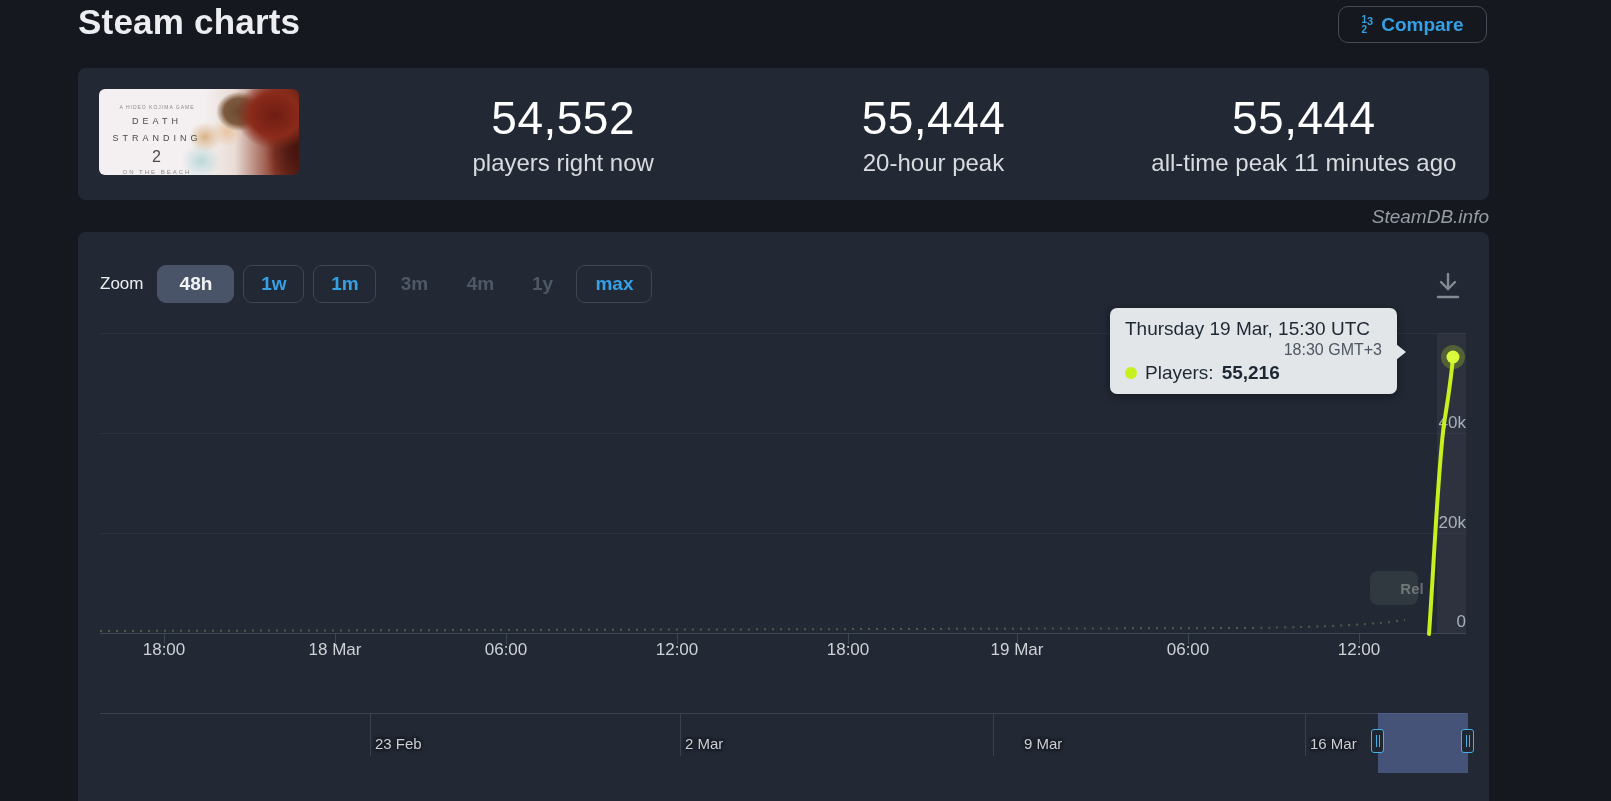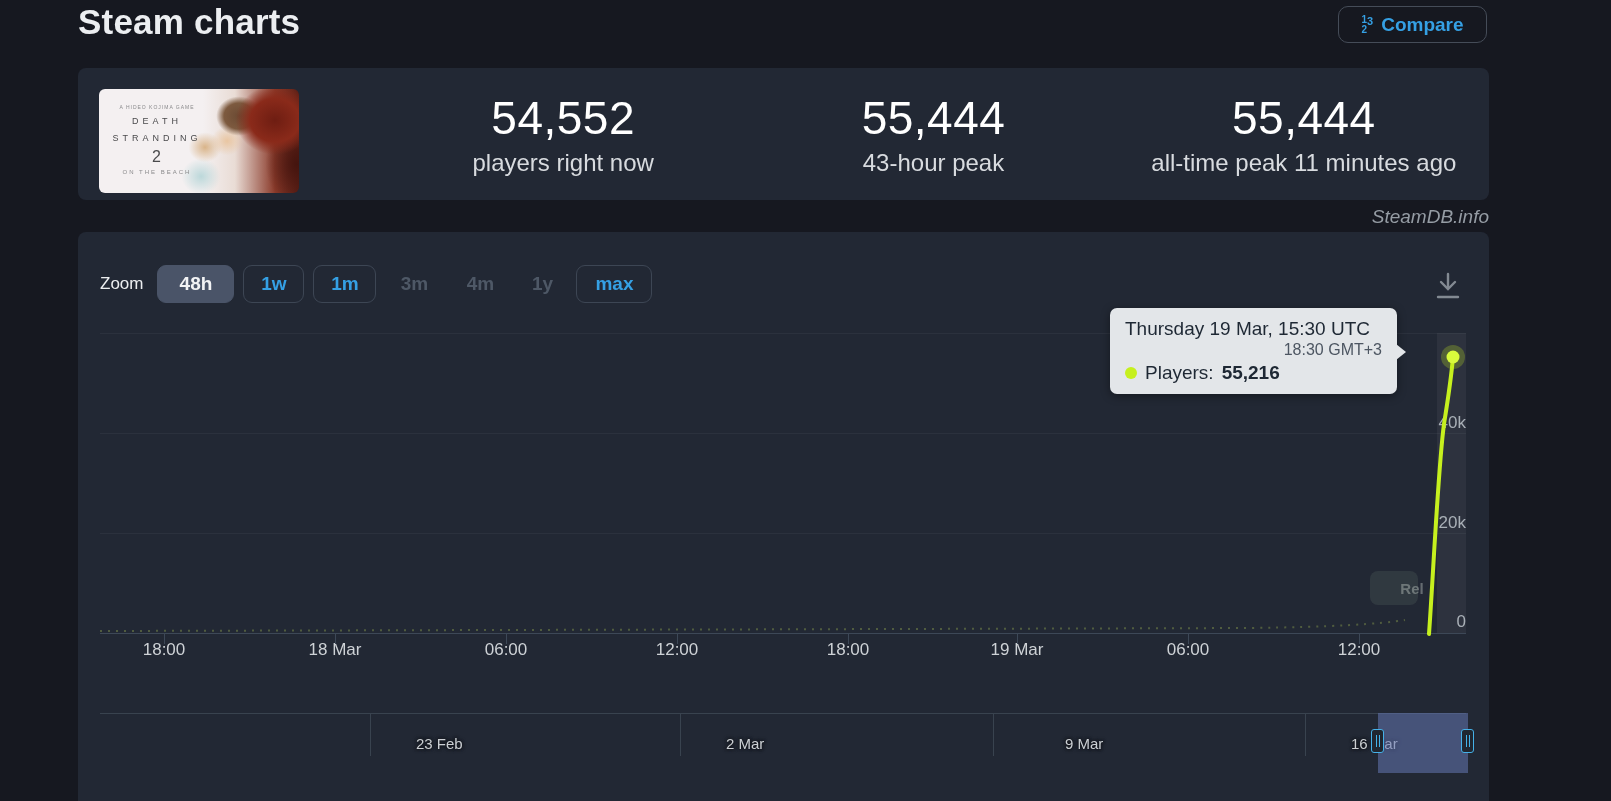--- a/index.html
+++ b/index.html
@@ -27,21 +27,21 @@
   .cmp-icon .c3 { font-size:11px; margin-top:1px; }
   .compare-btn .cmp-label { color:#35a0e4; font-size:19px; font-weight:700; }
 
   
   .stats-panel {
     position:absolute; left:78px; top:68px; width:1411px; height:132px;
     background:#222834; border-radius:8px;
     display:flex; align-items:center;
   }
   .capsule {
-    position:absolute; left:21px; top:21px; width:200px; height:104px;
+    position:absolute; left:21px; top:21px; width:200px; height:86px;
     border-radius:6px; overflow:hidden;
     background:
       radial-gradient(55px 48px at 88% 30%, #6e1d12 0%, #8a2a1a 45%, rgba(0,0,0,0) 72%),
       radial-gradient(45px 60px at 99% 72%, #44140e 0%, rgba(0,0,0,0) 70%),
       radial-gradient(30px 26px at 70% 26%, #6b4a33 0%, #7d5a3f 50%, rgba(0,0,0,0) 76%),
       radial-gradient(20px 18px at 64% 50%, #e9c6a2 0%, rgba(0,0,0,0) 80%),
       radial-gradient(22px 20px at 53% 56%, #d9b489 0%, rgba(0,0,0,0) 75%),
       radial-gradient(26px 24px at 51% 84%, #bcd8da 0%, rgba(0,0,0,0) 75%),
       linear-gradient(90deg, #f4f0f1 0%, #f4f0f1 52%, #e9dcd5 68%, #8a3a2a 88%, #5d1f16 100%);
   }
@@ -117,21 +117,20 @@
     display:flex; align-items:center; justify-content:center;
     font-size:15px; font-weight:700; color:rgba(225,235,225,0.35);padding-left:36px;
   }
 
   
   .nav-topline { position:absolute; left:100px; top:713px; width:1366px; height:1px; background:#39434f; }
   .nav-tick { position:absolute; top:713px; width:1px; height:43px; background:#39434f; }
   .nav-label {
     position:absolute; top:735px; font-size:15px; color:#ccd0d4;
     text-shadow:0 0 3px #14161c, 0 0 3px #14161c, 0 0 4px #14161c;
-    margin-left:41px;
   }
   .nav-selection {
     position:absolute; left:1378px; top:713px; width:90px; height:60px;
     background:rgba(101,119,179,0.55); cursor:ew-resize;
   }
   .nav-handle {
     position:absolute; top:729px; width:13px; height:24px;
     background:#20262f; border:1px solid #45b1e8; border-radius:3px;
     display:flex; align-items:center; justify-content:center; gap:2px;
     cursor:ew-resize; z-index:6;
@@ -167,21 +166,21 @@
         <div class="t-sub">ON THE BEACH</div>
       </div>
     </div>
     <div class="stat-cols">
       <div class="stat">
         <div class="stat-value">54,552</div>
         <div class="stat-label">players right now</div>
       </div>
       <div class="stat">
         <div class="stat-value">55,444</div>
-        <div class="stat-label">43-hour peak</div>
+        <div class="stat-label">20-hour peak</div>
       </div>
       <div class="stat">
         <div class="stat-value">55,444</div>
         <div class="stat-label">all-time peak 11 minutes ago</div>
       </div>
     </div>
   </div>
 
   <div class="watermark">SteamDB.info</div>
 

